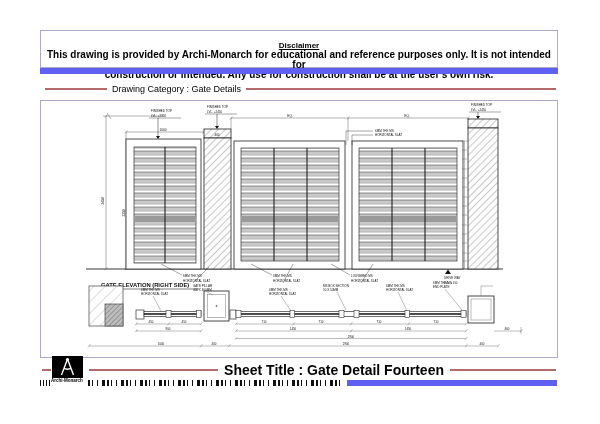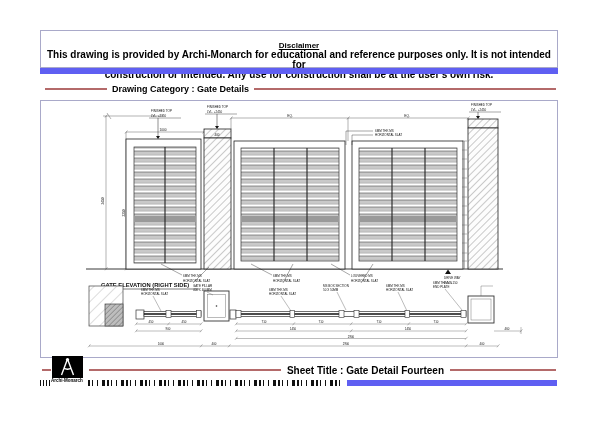--- a/index.html
+++ b/index.html
@@ -11,33 +11,33 @@
   .disclaimer-title{font-size:8px;font-weight:bold;text-decoration:underline;margin-top:10px;}
   .disclaimer-line{font-size:10px;font-weight:bold;line-height:10px;}
 
   .blue-bar-top{position:absolute;left:40px;top:68px;width:518px;height:6px;background:#5f5ff2;}
 
   .category-row{position:absolute;left:40px;top:82px;width:518px;height:13px;
     display:flex;align-items:center;}
   .redline{height:2px;background:#b46a6a;}
   .cat-line-l{width:62px;margin-left:5px;}
   .cat-line-r{flex:1;margin-right:2px;}
-  .category-label{font-size:9px;font-weight:bold;color:#000;margin:0 5px;white-space:nowrap;}
+  .category-label{font-size:9px;font-weight:normal;color:#000;margin:0 5px;white-space:nowrap;}
 
   .drawing-box{position:absolute;left:40px;top:100px;width:516px;height:256px;
     border:1px solid #a9a9c9;}
   .drawing-box svg{display:block;}
 
   .sheet-row{position:absolute;left:40px;top:364px;width:518px;height:12px;
     display:flex;align-items:center;}
   .sheet-dash{width:9px;margin-left:2px;}
   .sheet-spacer{width:38px;}
   .sheet-line-l{flex:1;}
   .sheet-line-r{width:106px;margin-right:2px;}
-  .sheet-label{font-size:10px;font-weight:bold;color:#000;margin:0 6px;white-space:nowrap;}
+  .sheet-label{font-size:14px;font-weight:bold;color:#000;margin:0 6px;white-space:nowrap;}
 
   .logo{position:absolute;left:50px;top:356px;width:34px;text-align:center;}
   .logo-box{width:31px;height:22px;background:#000;margin:0 auto;}
   .logo-name{font-size:4.5px;font-weight:bold;color:#000;line-height:6px;}
 
   .barcode-left{position:absolute;left:40px;top:380px;width:12px;height:6px;
     background:repeating-linear-gradient(90deg,#111 0 1px,transparent 1px 3px,#111 3px 4px,transparent 4px 6px);}
   .barcode-main{position:absolute;left:88px;top:380px;width:256px;height:6px;
     background:repeating-linear-gradient(90deg,#111 0 2px,transparent 2px 4px,#111 4px 5px,transparent 5px 9px,#111 9px 10px,transparent 10px 14px,#111 14px 17px,transparent 17px 19px);}
   .blue-bar-bottom{position:absolute;left:347px;top:380px;width:210px;height:6px;background:#5f5ff2;}

